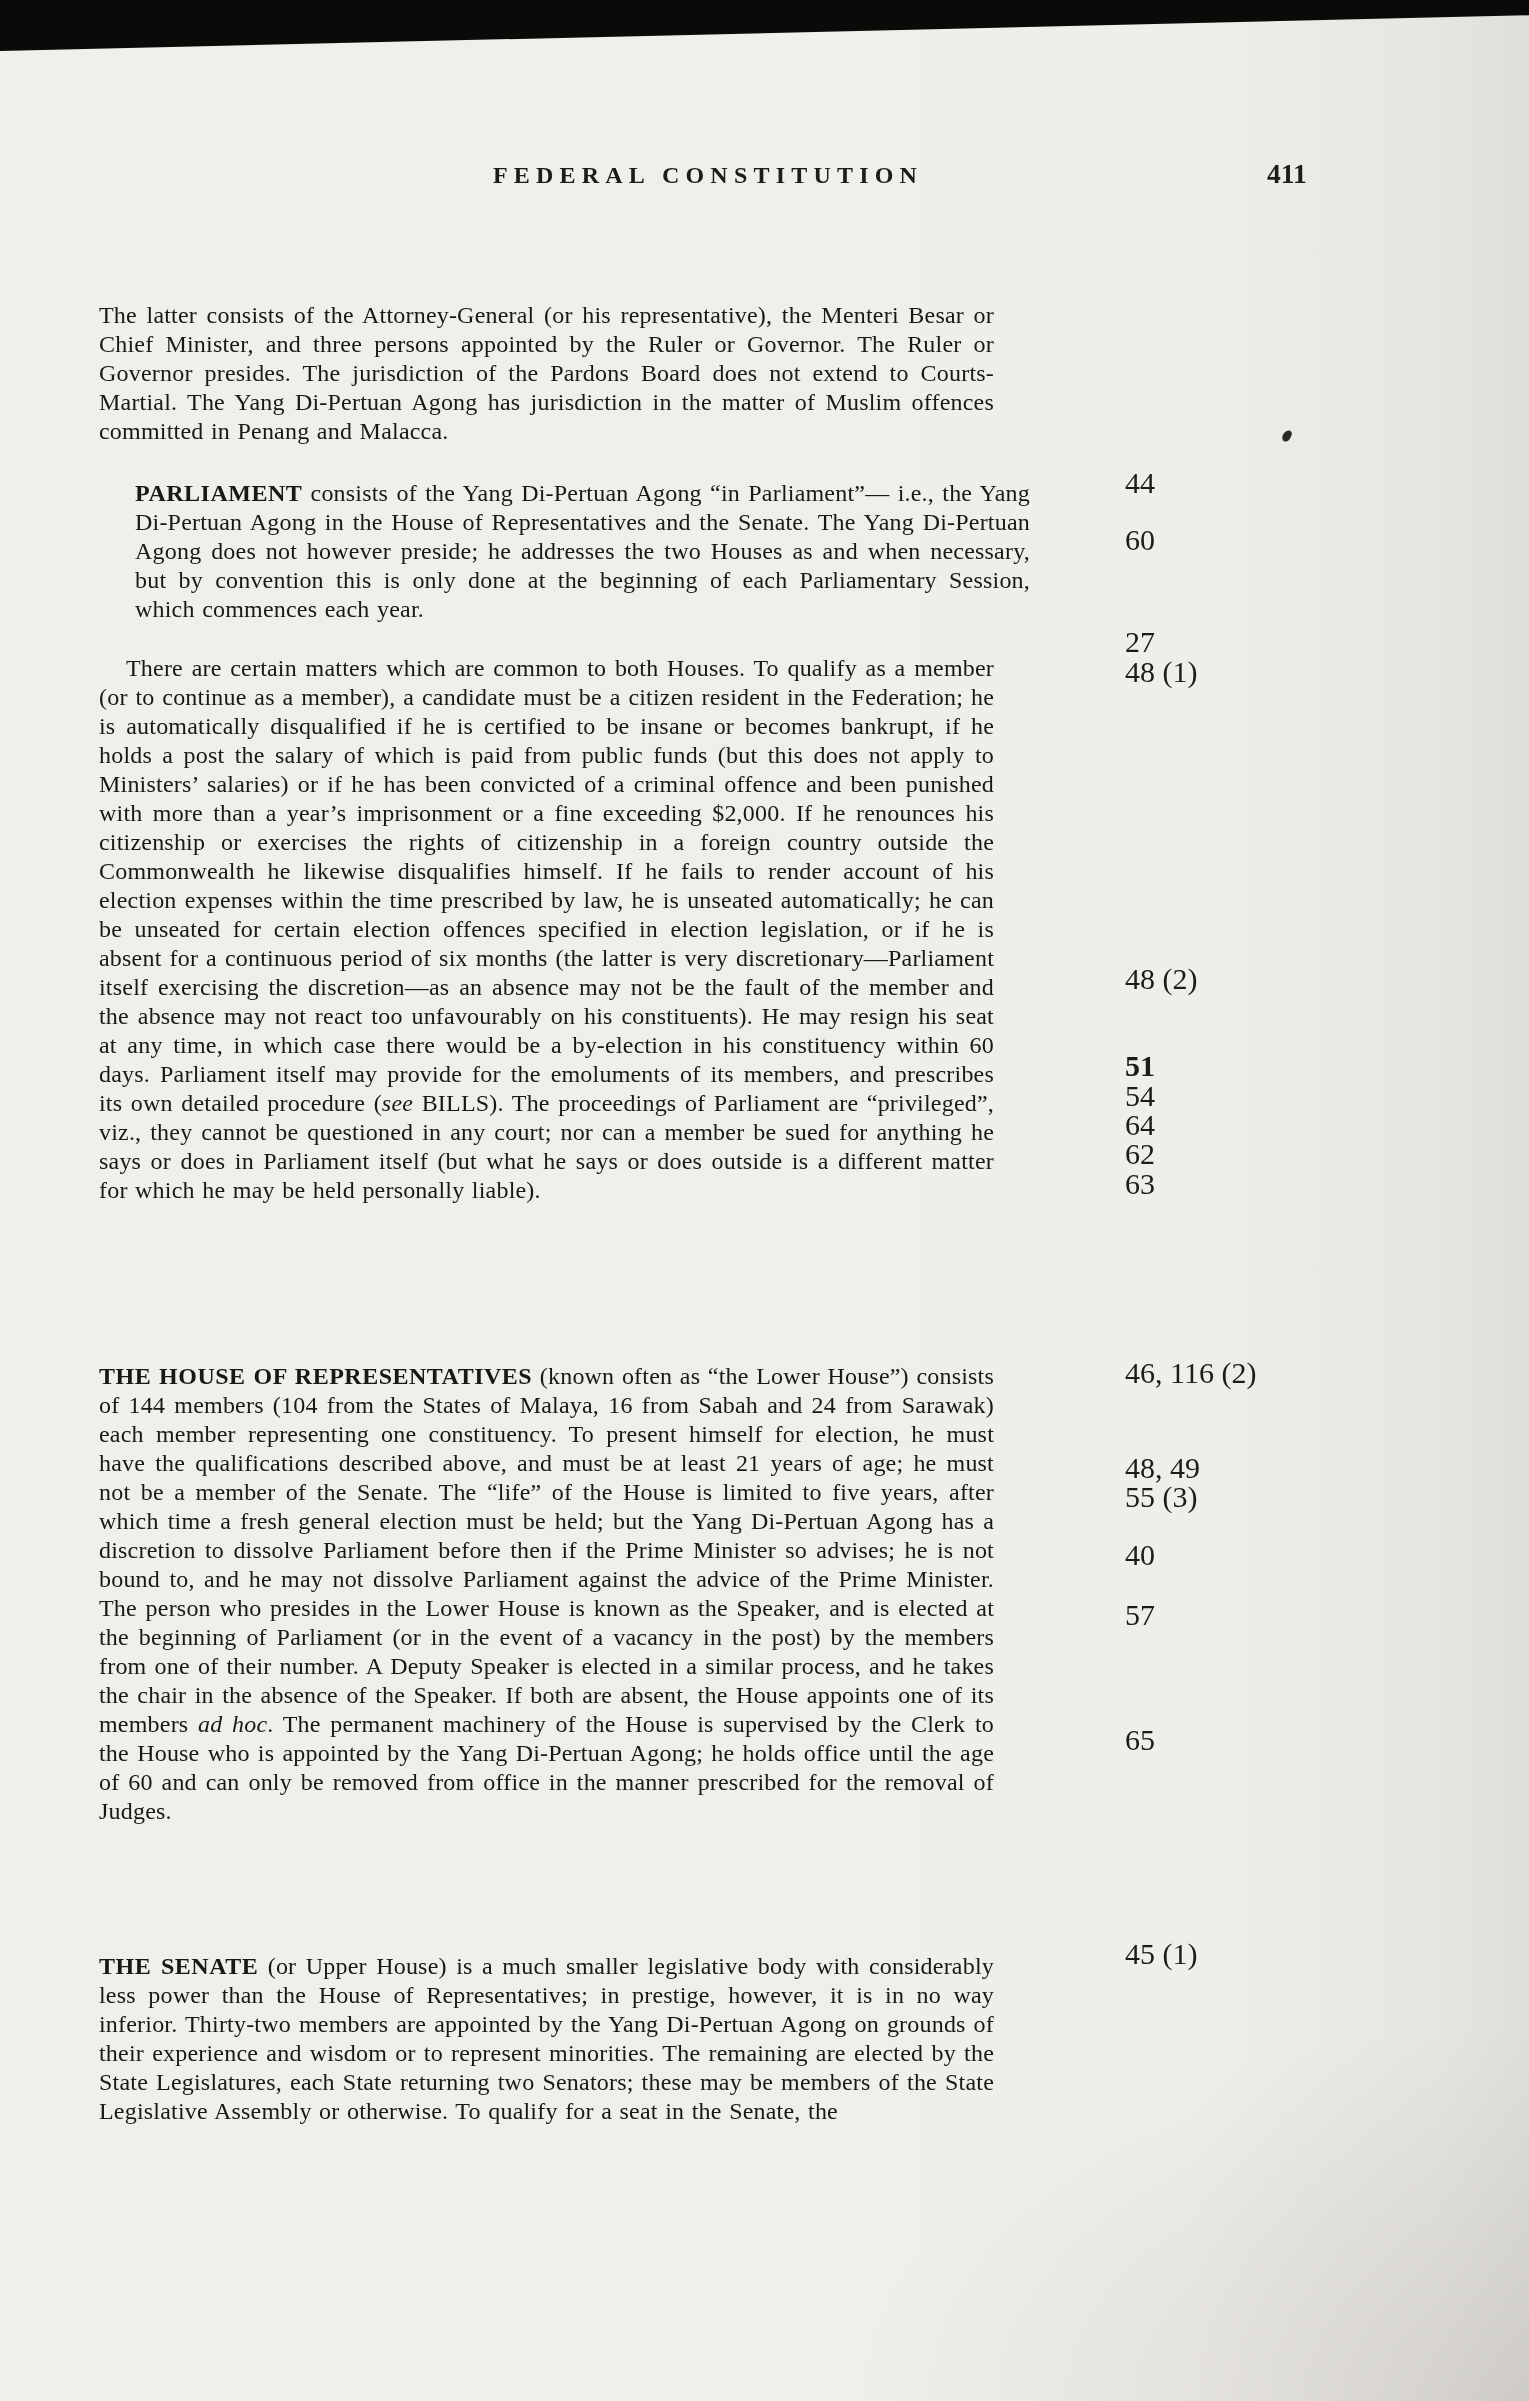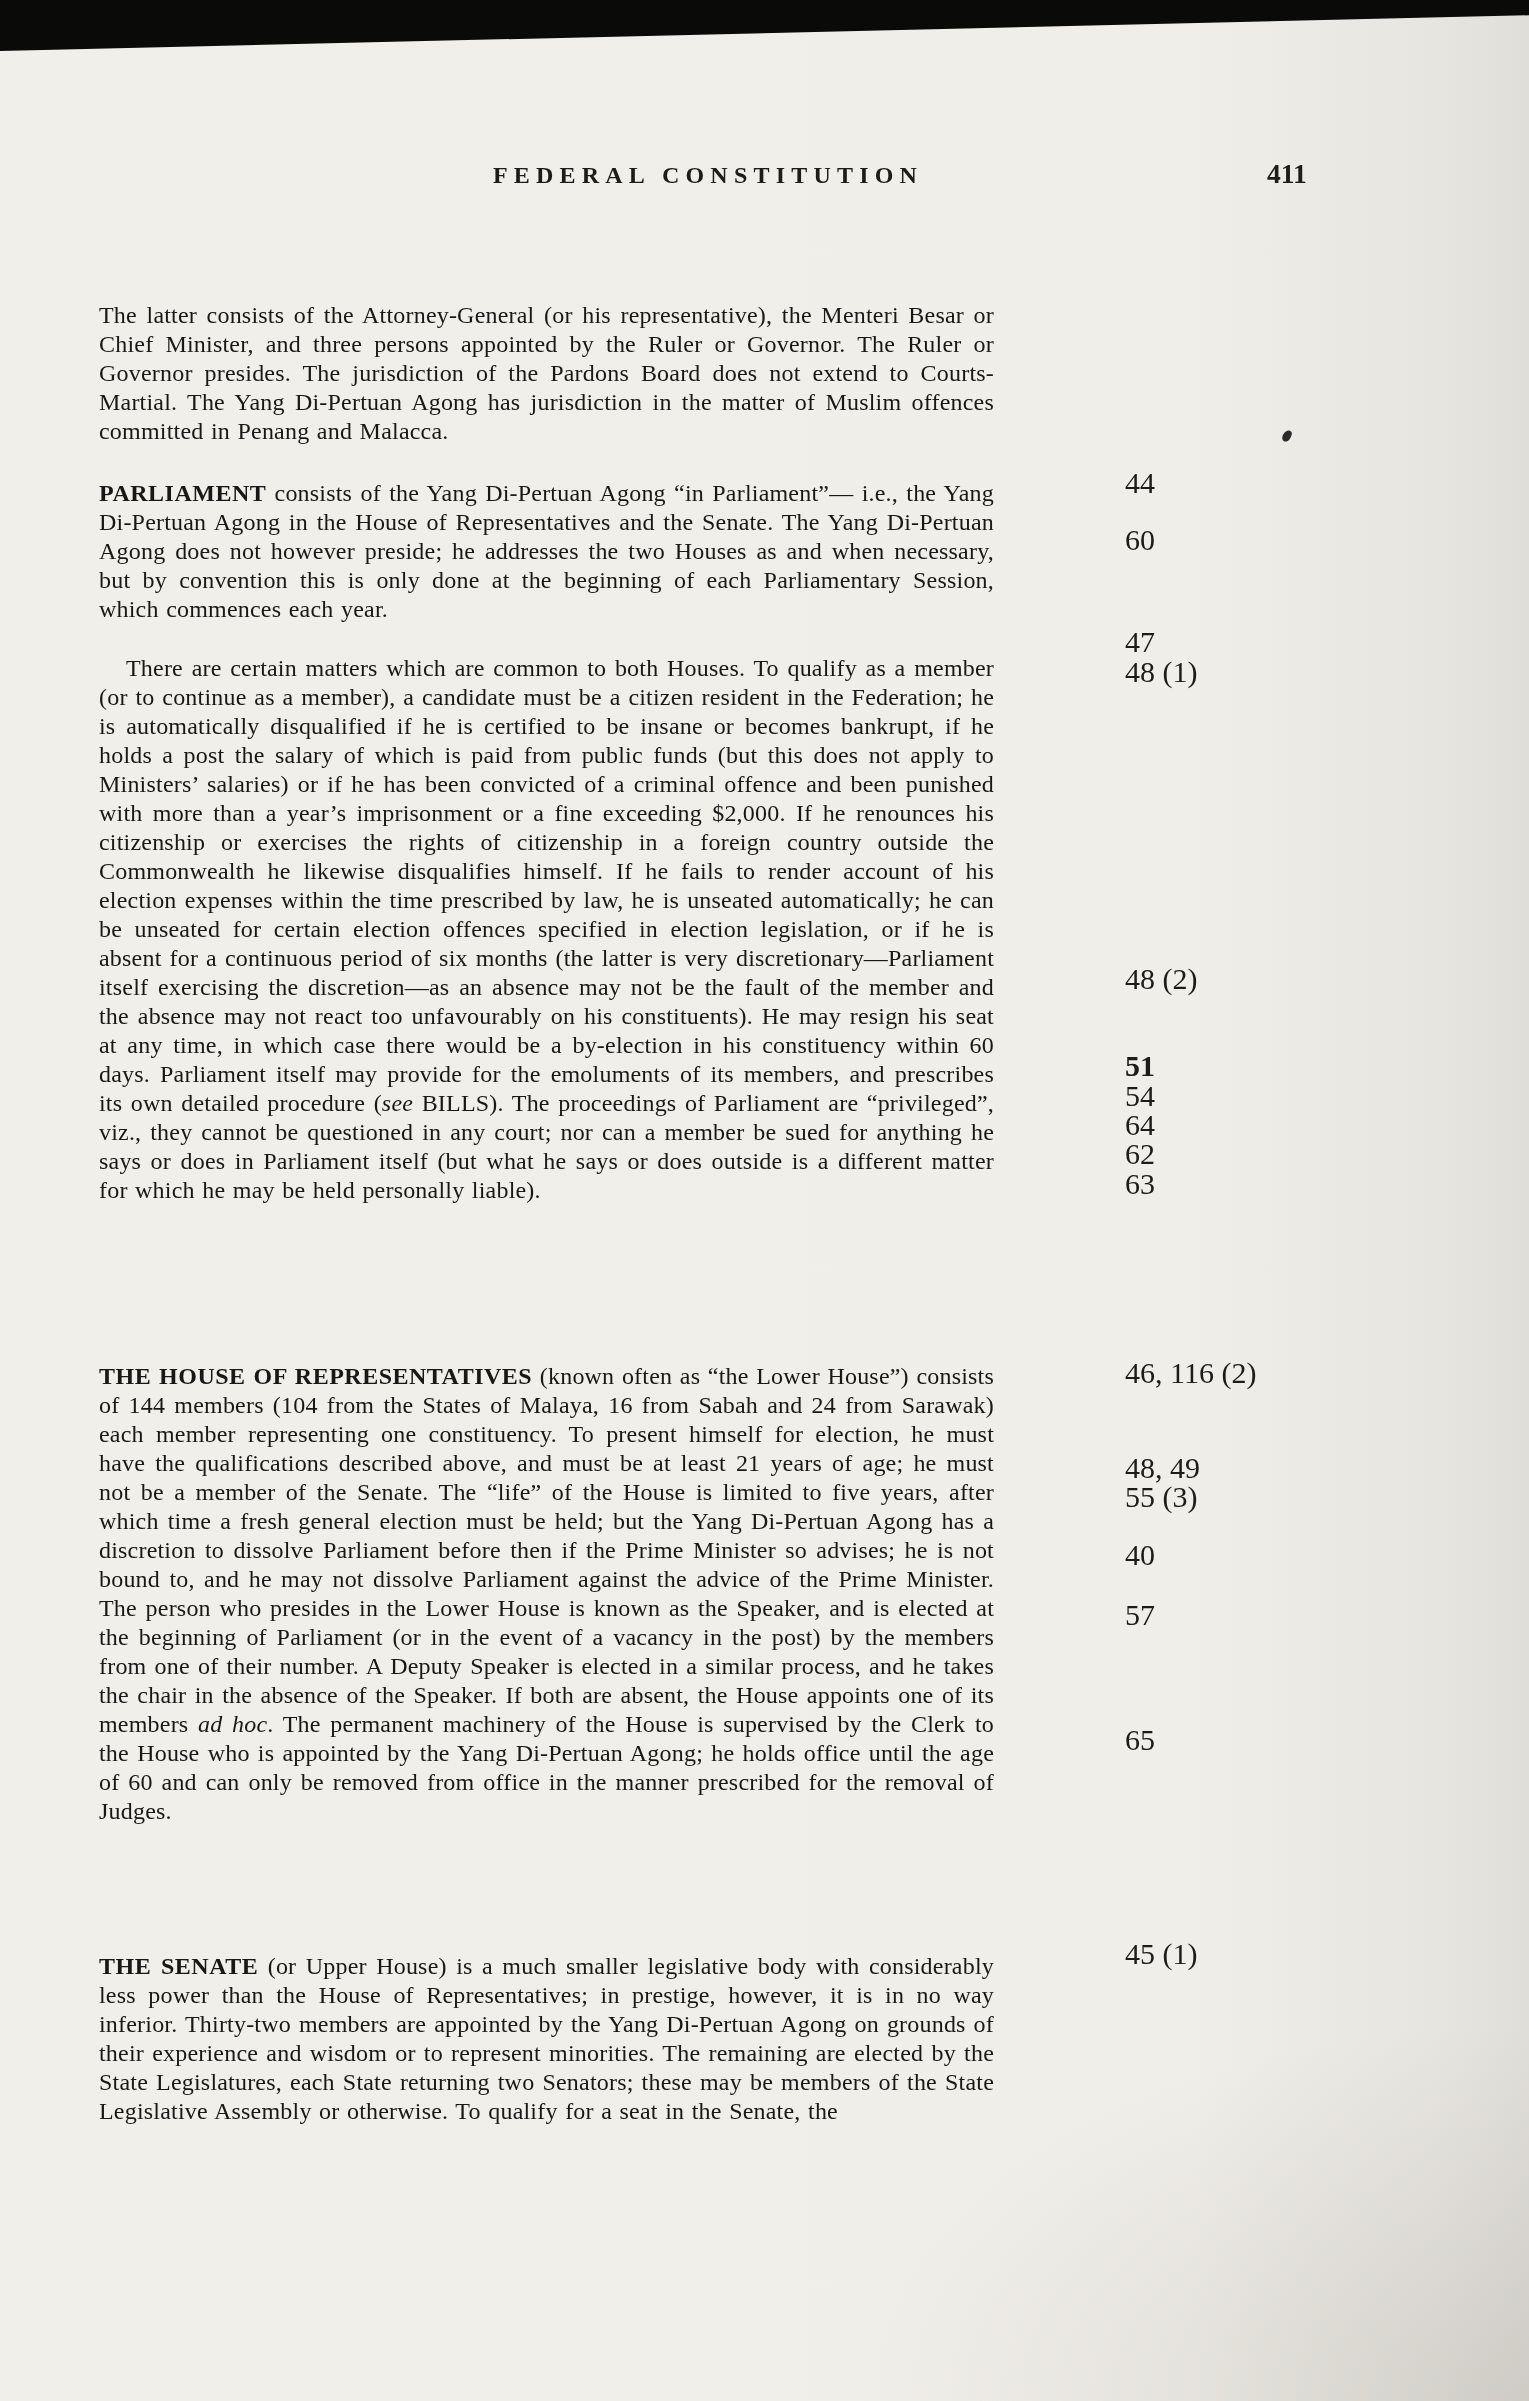--- a/index.html
+++ b/index.html
@@ -71,21 +71,21 @@
     line-height: 29px;
     color: #181816;
     text-align: justify;
     letter-spacing: 0.2px;
     word-spacing: 1.3px;
   }
   .para .lead { font-weight: bold; letter-spacing: 0.5px; }
   .para .it { font-style: italic; }
 
   #para-1 { top: 277px; }
-  #para-2 { top: 455px; }
+  #para-2 { top: 455px; margin-left: 36px; }
   #para-3 { top: 630px; text-indent: 27px; }
   #para-4 { top: 1338px; }
   #para-5 { top: 1928px; }
 
   .margin-note {
     position: absolute;
     left: 1125px;
     font-size: 30px;
     line-height: 1;
     color: #1c1c1a;
@@ -108,21 +108,21 @@
   <p class="para" id="para-2"><span class="lead">PARLIAMENT</span><span> consists of the Yang Di-Pertuan Agong “in Parliament”— i.e., the Yang Di-Pertuan Agong in the House of Representatives and the Senate. The Yang Di-Pertuan Agong does not however preside; he addresses the two Houses as and when necessary, but by convention this is only done at the beginning of each Parliamentary Session, which commences each year.</span></p>
 
   <p class="para" id="para-3"><span>There are certain matters which are common to both Houses. To qualify as a member (or to continue as a member), a candidate must be a citizen resident in the Federation; he is automatically disqualified if he is certified to be insane or becomes bankrupt, if he holds a post the salary of which is paid from public funds (but this does not apply to Ministers’ salaries) or if he has been convicted of a criminal offence and been punished with more than a year’s imprisonment or a fine exceeding $2,000. If he renounces his citizenship or exercises the rights of citizenship in a foreign country outside the Commonwealth he likewise disqualifies himself. If he fails to render account of his election expenses within the time prescribed by law, he is unseated automatically; he can be unseated for certain election offences specified in election legislation, or if he is absent for a continuous period of six months (the latter is very discretionary—Parliament itself exercising the discretion—as an absence may not be the fault of the member and the absence may not react too unfavourably on his constituents). He may resign his seat at any time, in which case there would be a by-election in his constituency within 60 days. Parliament itself may provide for the emoluments of its members, and prescribes its own detailed procedure (</span><span class="it">see</span><span> BILLS). The proceedings of Parliament are “privileged”, viz., they cannot be questioned in any court; nor can a member be sued for anything he says or does in Parliament itself (but what he says or does outside is a different matter for which he may be held personally liable).</span></p>
 
   <p class="para" id="para-4"><span class="lead">THE HOUSE OF REPRESENTATIVES</span><span> (known often as “the Lower House”) consists of 144 members (104 from the States of Malaya, 16 from Sabah and 24 from Sarawak) each member representing one constituency. To present himself for election, he must have the qualifications described above, and must be at least 21 years of age; he must not be a member of the Senate. The “life” of the House is limited to five years, after which time a fresh general election must be held; but the Yang Di-Pertuan Agong has a discretion to dissolve Parliament before then if the Prime Minister so advises; he is not bound to, and he may not dissolve Parliament against the advice of the Prime Minister. The person who presides in the Lower House is known as the Speaker, and is elected at the beginning of Parliament (or in the event of a vacancy in the post) by the members from one of their number. A Deputy Speaker is elected in a similar process, and he takes the chair in the absence of the Speaker. If both are absent, the House appoints one of its members </span><span class="it">ad hoc</span><span>. The permanent machinery of the House is supervised by the Clerk to the House who is appointed by the Yang Di-Pertuan Agong; he holds office until the age of 60 and can only be removed from office in the manner prescribed for the removal of Judges.</span></p>
 
   <p class="para" id="para-5"><span class="lead">THE SENATE</span><span> (or Upper House) is a much smaller legislative body with considerably less power than the House of Representatives; in prestige, however, it is in no way inferior. Thirty-two members are appointed by the Yang Di-Pertuan Agong on grounds of their experience and wisdom or to represent minorities. The remaining are elected by the State Legislatures, each State returning two Senators; these may be members of the State Legislative Assembly or otherwise. To qualify for a seat in the Senate, the</span></p>
 
   <div class="margin-note" style="top:468px;">44</div>
   <div class="margin-note" style="top:525px;">60</div>
-  <div class="margin-note" style="top:627px;">47</div>
+  <div class="margin-note" style="top:627px;">27</div>
   <div class="margin-note" style="top:657px;">48 (1)</div>
   <div class="margin-note" style="top:964px;">48 (2)</div>
   <div class="margin-note" style="top:1051px;font-weight:bold;">51</div>
   <div class="margin-note" style="top:1081px;">54</div>
   <div class="margin-note" style="top:1110px;">64</div>
   <div class="margin-note" style="top:1139px;">62</div>
   <div class="margin-note" style="top:1169px;">63</div>
   <div class="margin-note" style="top:1358px;">46, 116 (2)</div>
   <div class="margin-note" style="top:1453px;">48, 49</div>
   <div class="margin-note" style="top:1482px;">55 (3)</div>

